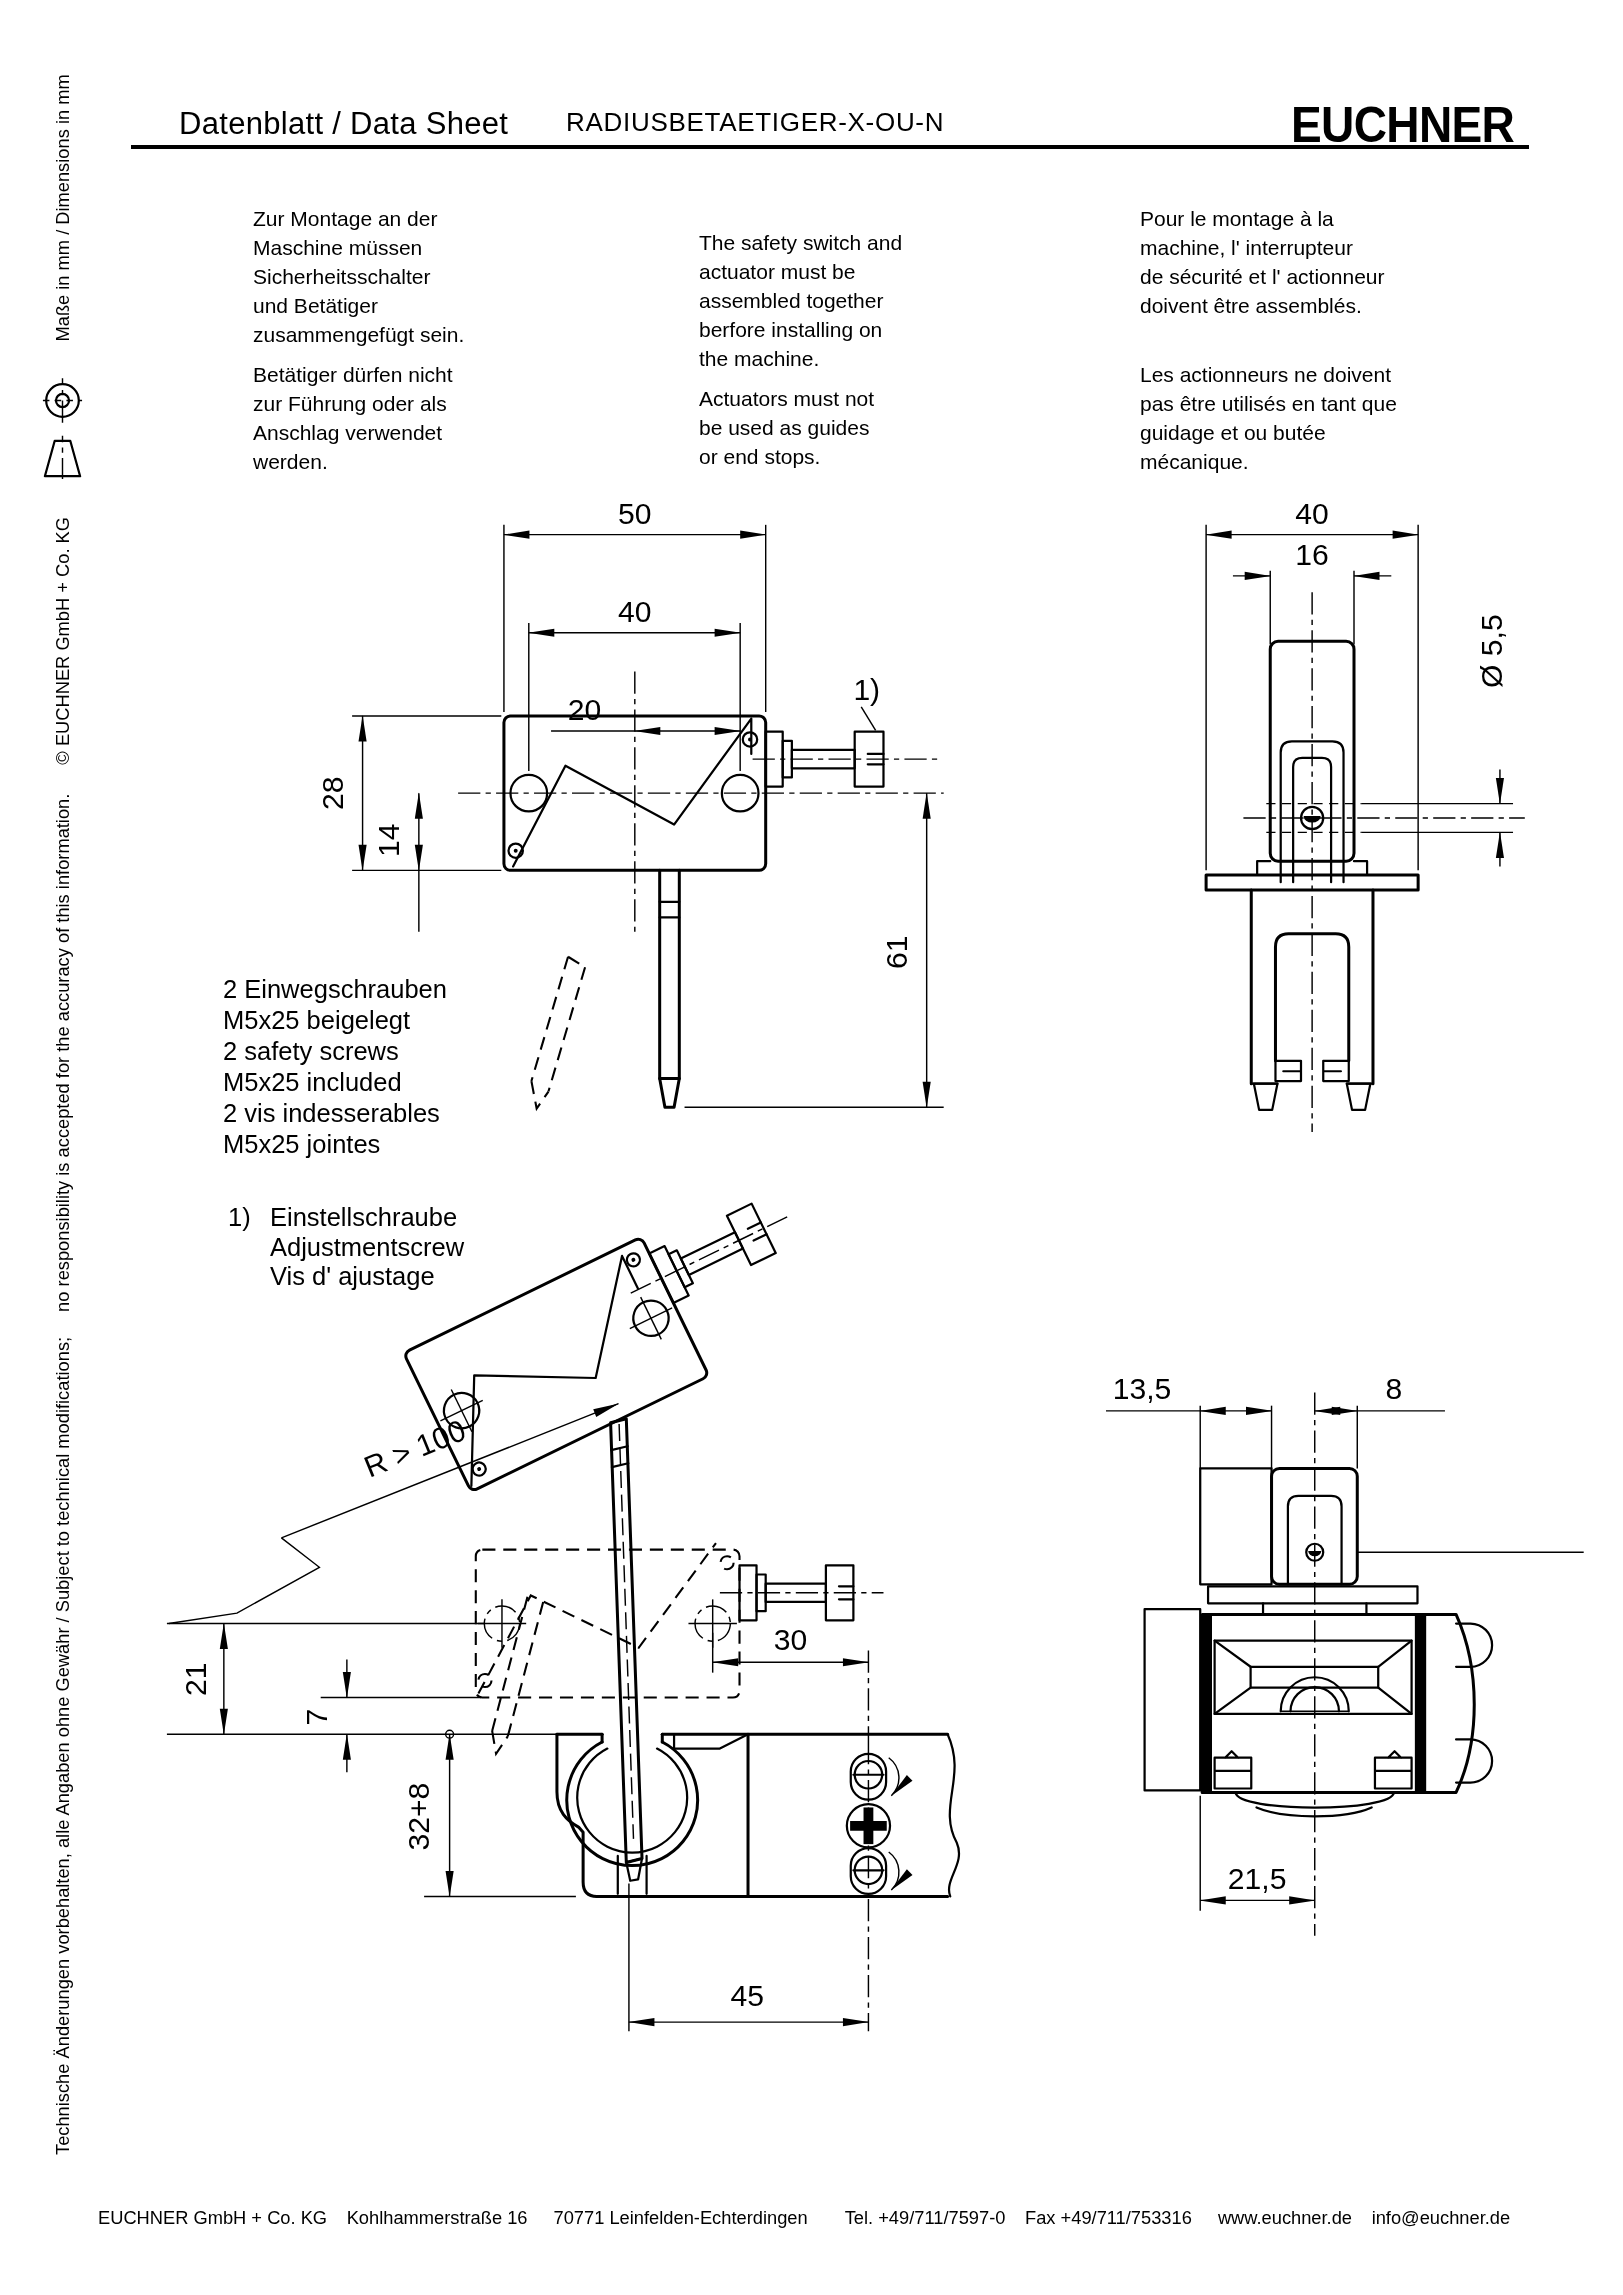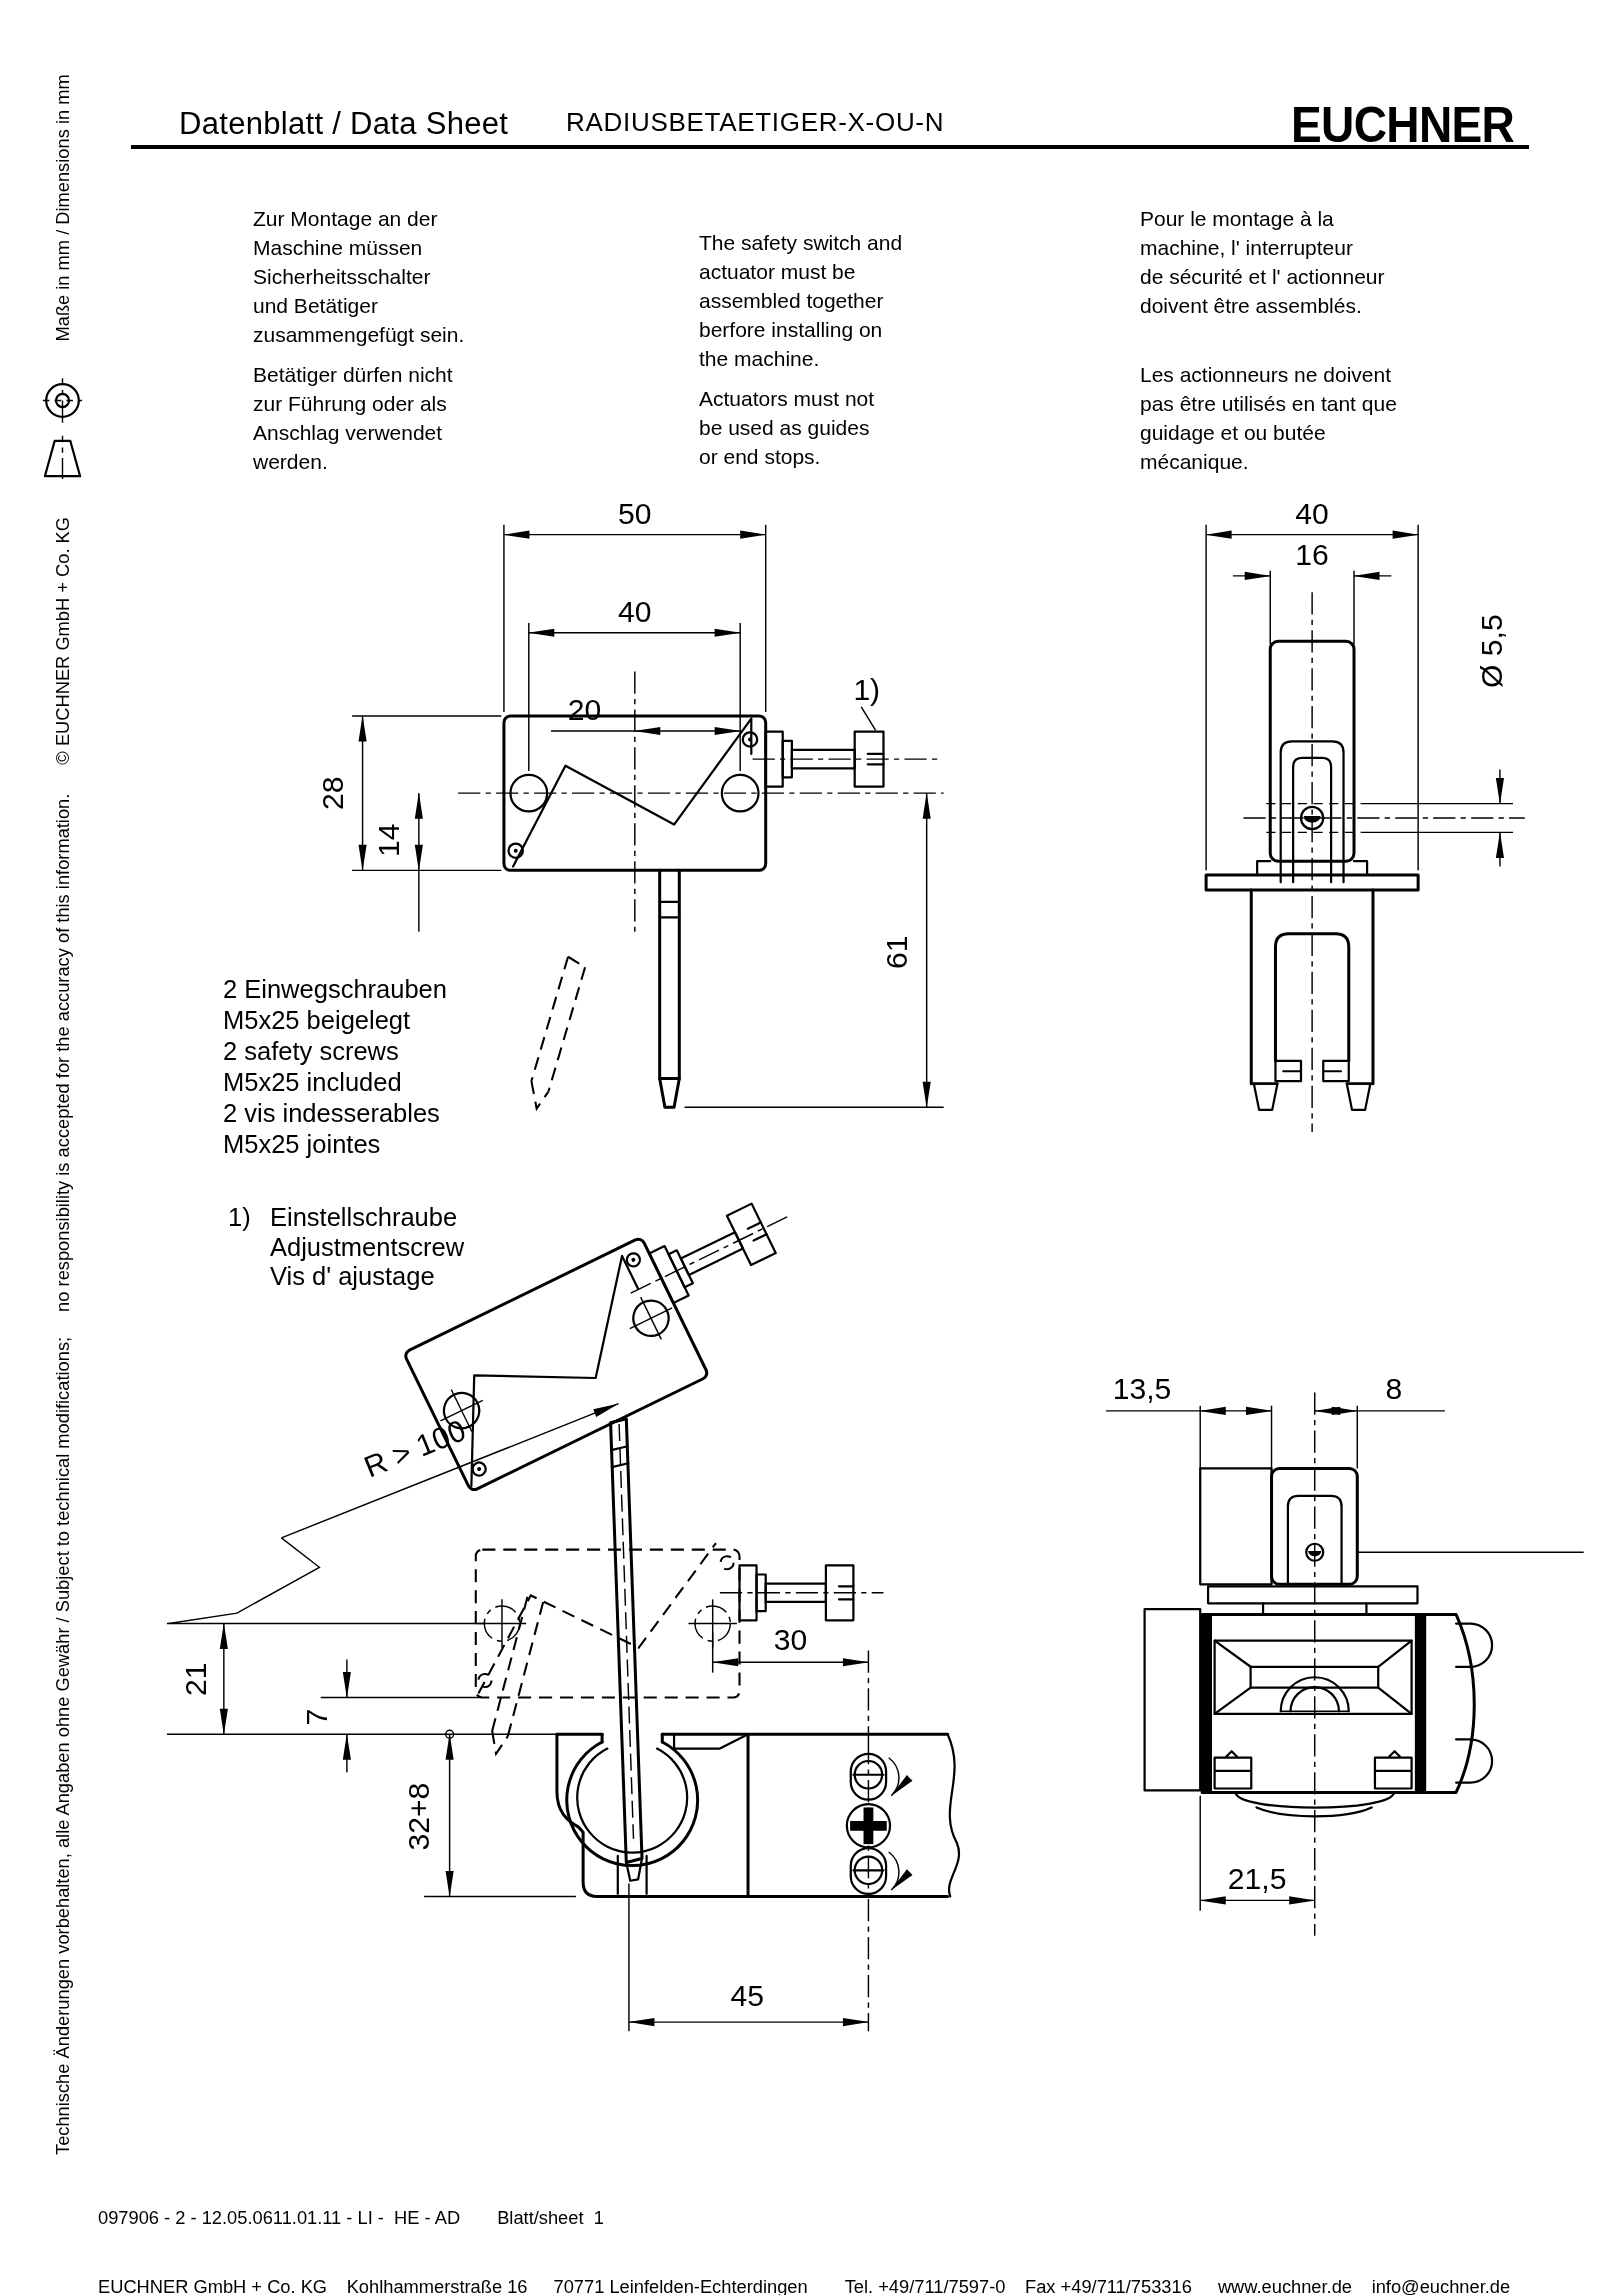--- a/index.html
+++ b/index.html
@@ -131,24 +131,20 @@
   <div class="note-adjust">
     <div class="first">
       <span class="ref">1)</span>
       <span>Einstellschraube</span>
     </div>
     <div class="ind">Adjustmentscrew</div>
     <div class="ind">Vis d' ajustage</div>
   </div>
 
   <div class="footer">
-    <div class="row">
-      <span>097906 - 2 - 12.05.0611.01.11 - LI -  HE - AD</span>
-      <span class="f-gap56">Blatt/sheet  1</span>
-    </div>
     <div class="row">
       <span>EUCHNER GmbH + Co. KG</span>
       <span class="f-gap30">Kohlhammerstraße 16</span>
       <span class="f-gap40">70771 Leinfelden-Echterdingen</span>
       <span class="f-gap56">Tel. +49/711/7597-0</span>
       <span class="f-gap30">Fax +49/711/753316</span>
       <span class="f-gap40">www.euchner.de</span>
       <span class="f-gap30">info@euchner.de</span>
     </div>
   </div>

